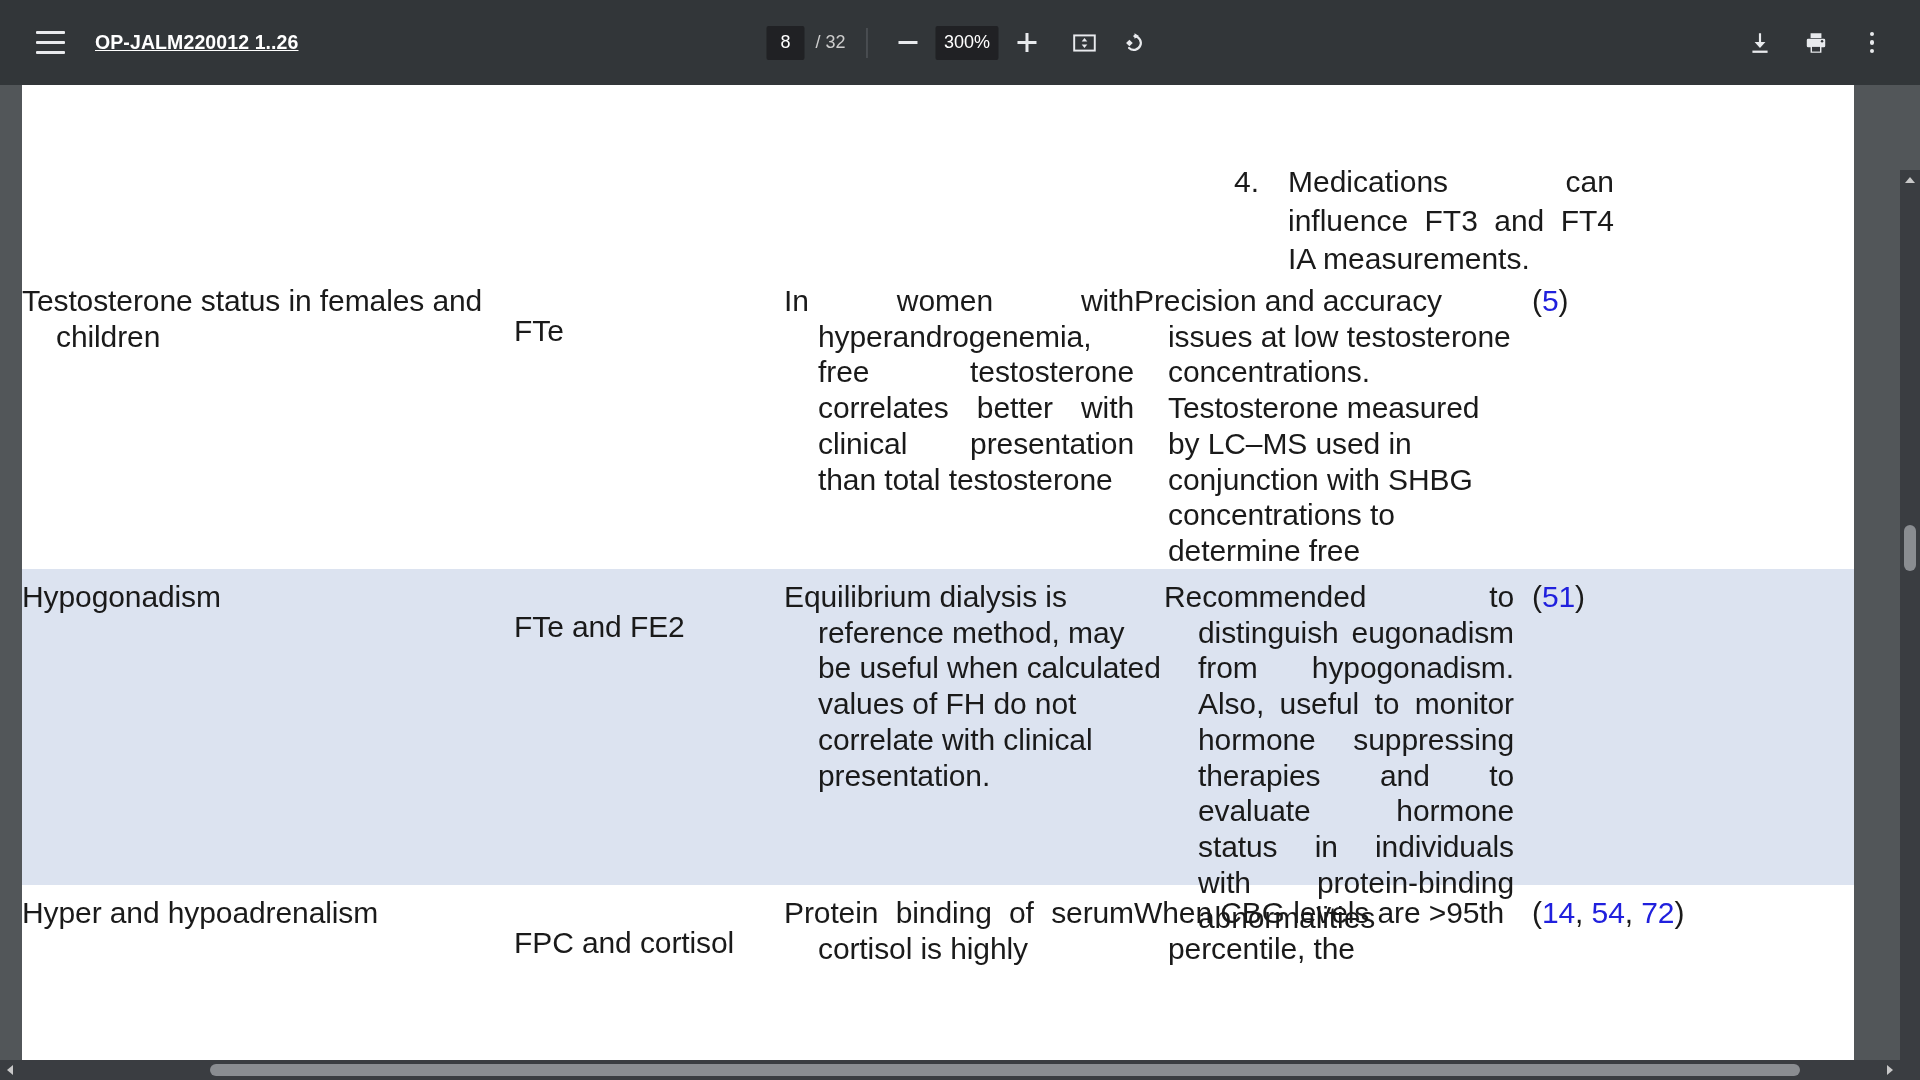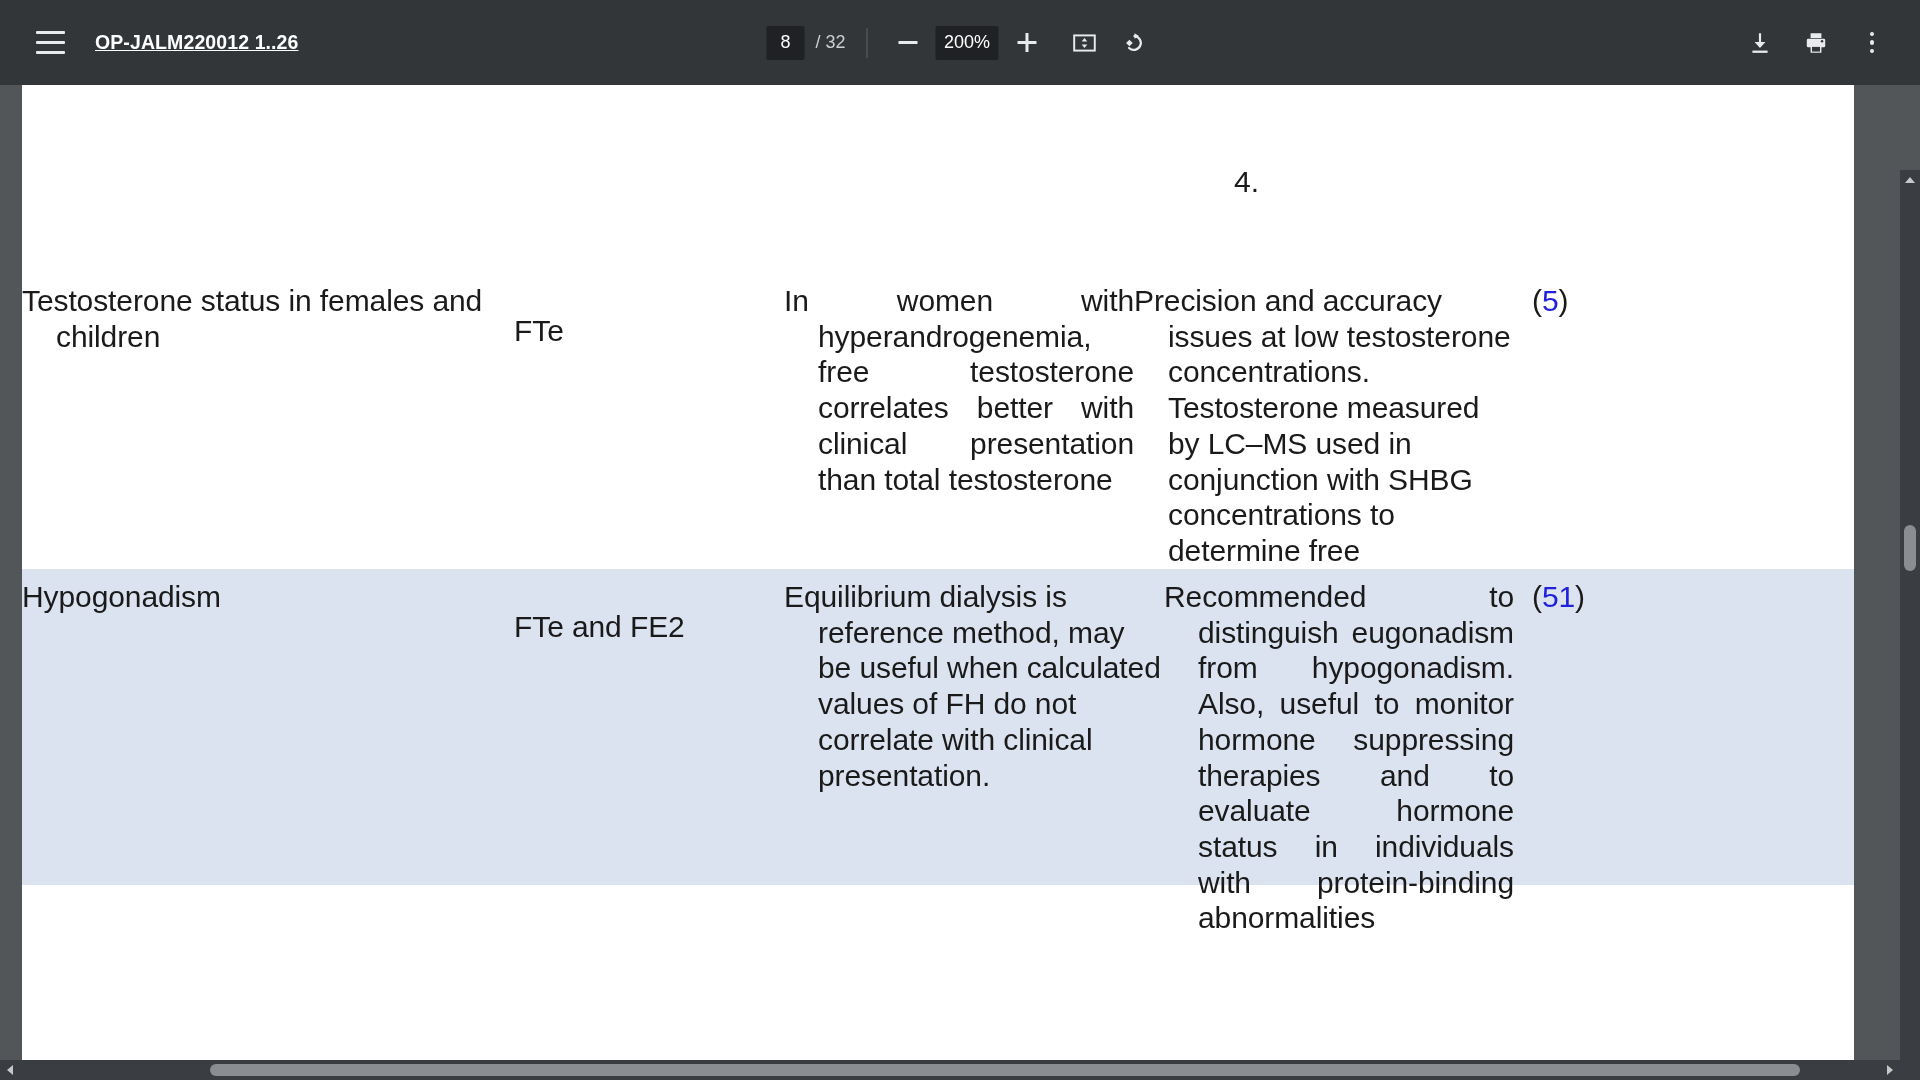--- a/index.html
+++ b/index.html
@@ -224,21 +224,21 @@
   <div id="center-controls">
     <input id="page-box" type="text" value="8" style="">
     <span id="page-total">/ 32</span>
 
     <div class="tb-divider"></div>
 
     <div class="round-btn">
       <span id="zoom-out-icon"></span>
     </div>
 
-    <div id="zoom-level">200%</div>
+    <div id="zoom-level">300%</div>
 
     <div class="round-btn">
       <span id="zoom-in-icon"></span>
     </div>
 
     <div class="round-btn" style="margin-left:20px;">
       <svg width="26" height="26" viewBox="0 0 24 24">
         <rect x="2.5" y="5" width="19" height="14" fill="none" stroke="#e8eaed" stroke-width="1.8"></rect>
         <path d="M12 7.4 L14.6 10.6 L9.4 10.6 Z" fill="#e8eaed"></path>
         <path d="M12 16.6 L14.6 13.4 L9.4 13.4 Z" fill="#e8eaed"></path>
@@ -278,20 +278,21 @@
       </div>
     </div>
   </div>
 </div>
 
 <div id="viewer">
   <div id="page-canvas">
 
     <div id="topnum">
       <span class="num">4.</span>
+      <span class="body just">Medications can influence FT3 and FT4 IA measurements.</span>
     </div>
 
     <div class="trow rowpad" id="row-testo">
       <div class="cell c1 hang">Testosterone status in females and children</div>
       <div class="cell c2">FTe</div>
       <div class="cell c3 hang just">In women with hyperandrogenemia, free testosterone correlates better with clinical presentation than total testosterone</div>
       <div class="cell c4 hang">Precision and accuracy issues at low testosterone concentrations. Testosterone measured by LC–MS used in conjunction with SHBG concentrations to determine free testosterone by calculation.</div>
       <div class="cell c5 ref">
         <span>(<a>5</a>)</span>
       </div>
@@ -300,20 +301,29 @@
     <div class="trow rowpad shaded" id="row-hypo" style="height:316px;">
       <div class="cell c1 hang">Hypogonadism</div>
       <div class="cell c2">FTe and FE2</div>
       <div class="cell c4 hang">Equilibrium dialysis is reference method, may be useful when calculated values of FH do not correlate with clinical presentation.</div>
       <div class="cell c3 hang just">Recommended to distinguish eugonadism from hypogonadism. Also, useful to monitor hormone suppressing therapies and to evaluate hormone status in individuals with protein-binding abnormalities</div>
       <div class="cell c5 ref">
         <span>(<a>51</a>)</span>
       </div>
     </div>
 
+    <div class="trow rowpad" id="row-adren">
+      <div class="cell c1 hang">Hyper and hypoadrenalism</div>
+      <div class="cell c2">FPC and cortisol</div>
+      <div class="cell c3 hang just">Protein binding of serum cortisol is highly</div>
+      <div class="cell c4 hang">When CBG levels are &gt;95th percentile, the</div>
+      <div class="cell c5 ref">
+        <span>(<a>14</a>, <a>54</a>, <a>72</a>)</span>
+      </div>
+    </div>
 
   </div>
 
   <div id="vscroll">
     <div id="vs-up">
         <span class="arrow up"></span>
       </div>
     <div id="vs-thumb"></div>
 
   </div>

